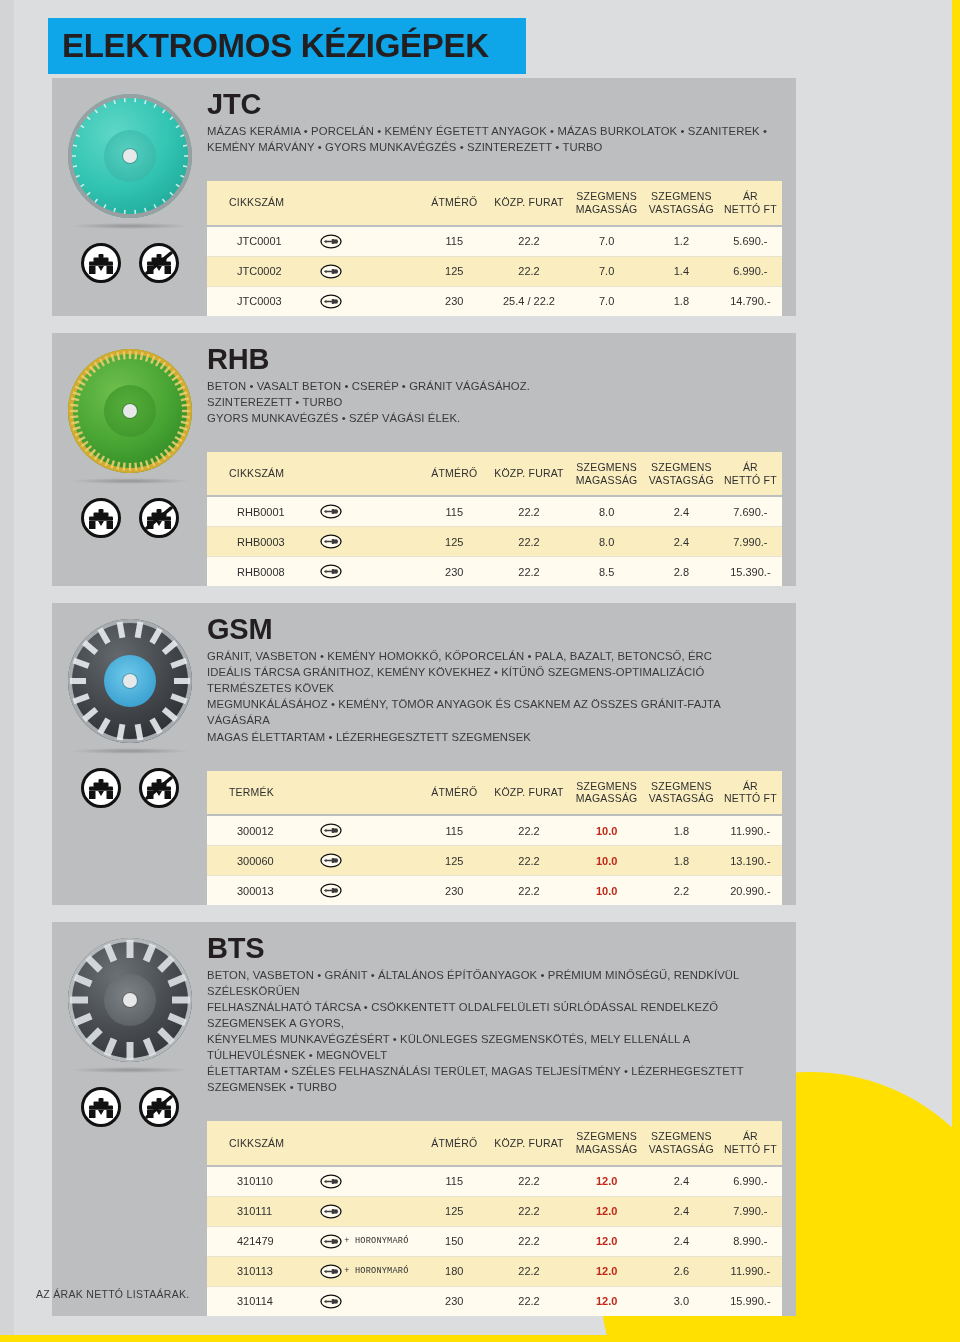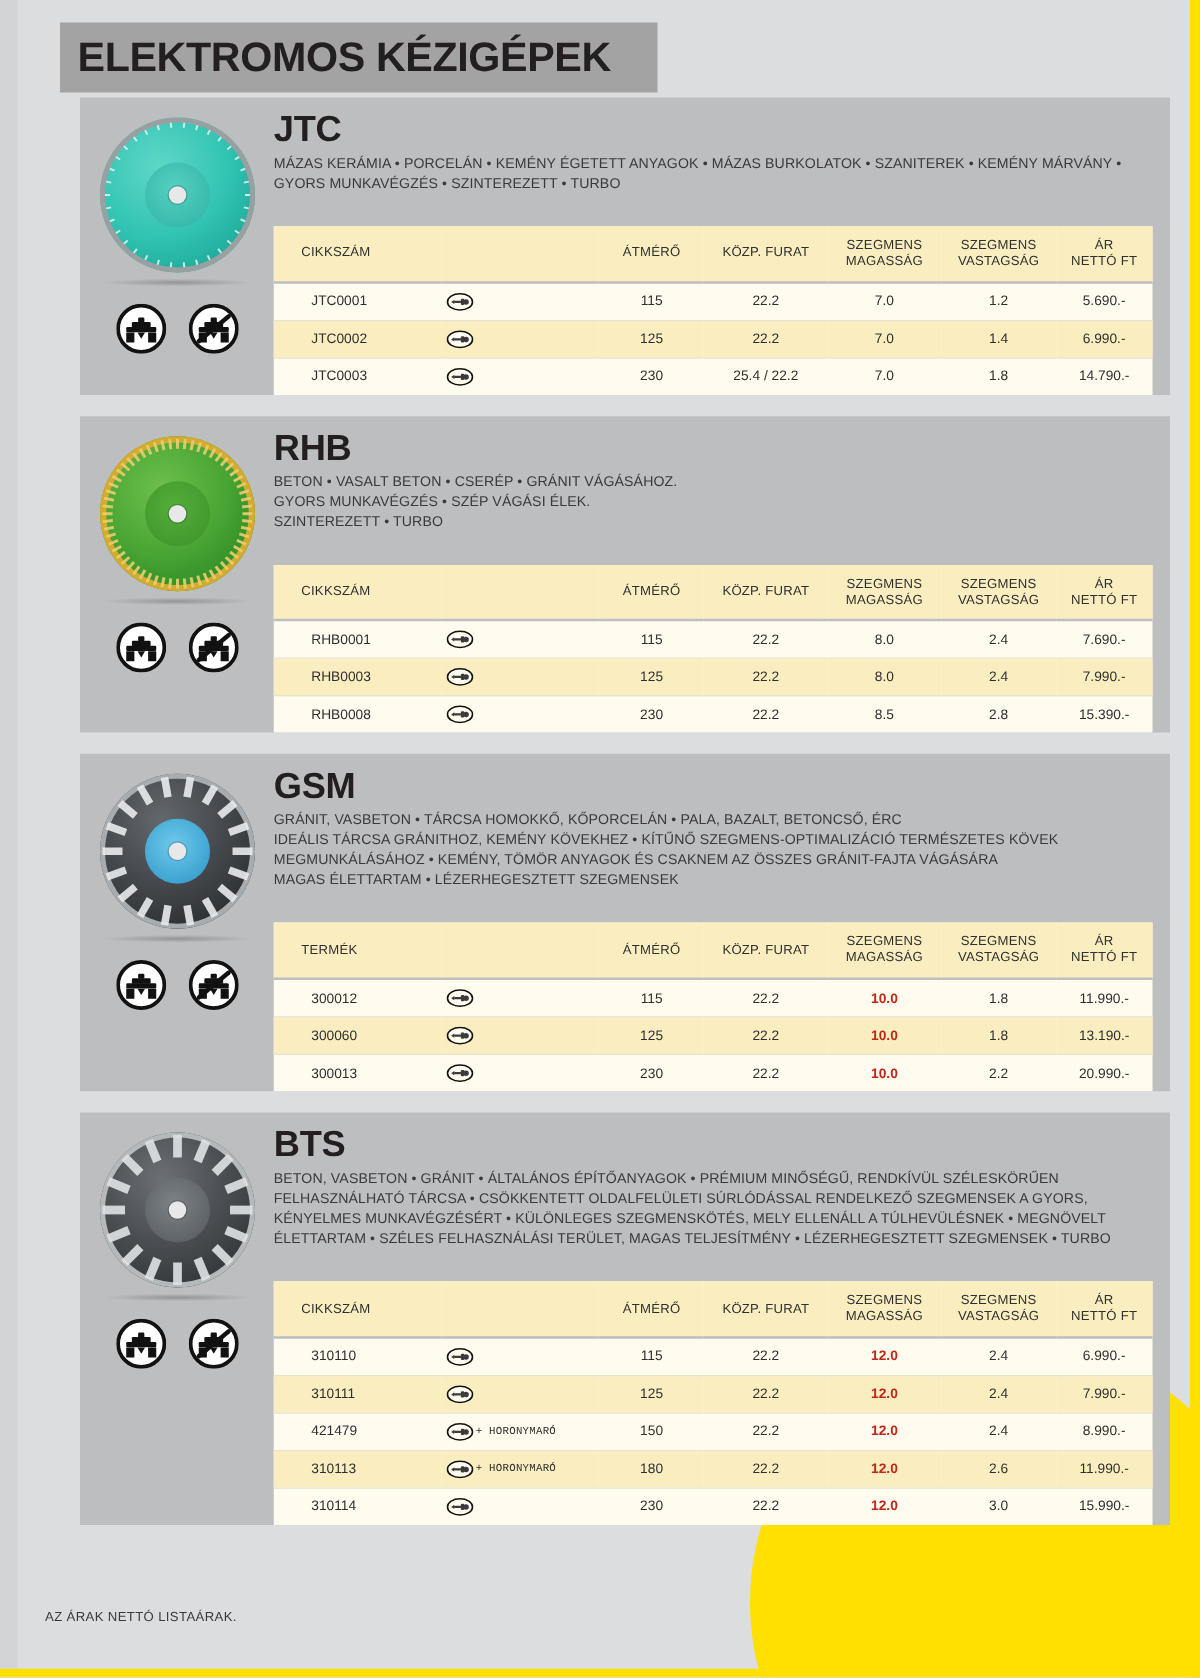--- a/index.html
+++ b/index.html
@@ -44,37 +44,37 @@
     width: 14px; height: 1342px;
     background: #d3d4d6;
     z-index: 1;
   }
 
   
   #header-banner {
     position: absolute;
     left: 48px; top: 18px;
     width: 478px; height: 56px;
-    background: #a3a3a3;
+    background: #0ea5e9;
     z-index: 5;
     display: flex; align-items: center; text-align: center;
   }
   #header-title {
     font-size: 33px; font-weight: bold;
     letter-spacing: -0.3px;
     color: #231f20;
     padding-left: 14px;
     white-space: nowrap;
   }
 
   
   #content {
     position: absolute;
-    left: 64px; top: 78px;
-    width: 872px;
+    left: 52px; top: 78px;
+    width: 744px;
     z-index: 4;
   }
 
   .section {
     position: relative;
     background: #bdbec0;
     display: flex;
     margin-bottom: 17px;
   }
   .section-media {
@@ -463,22 +463,22 @@
                   <path d="M17 23 l3 5 l3 -5 z"></path>
                 </g>
                 <line x1="8" y1="30" x2="32" y2="10" stroke="#111" stroke-width="3.4" stroke-linecap="round"></line>
               </svg></span>
           </div>
         </div>
         <div class="section-body">
           <div class="brand">RHB</div>
           <div class="desc">
             <div>BETON • VASALT BETON • CSERÉP • GRÁNIT VÁGÁSÁHOZ.</div>
+            <div>SZINTEREZETT • TURBO</div>
             <div>GYORS MUNKAVÉGZÉS • SZÉP VÁGÁSI ÉLEK.</div>
-            <div>SZINTEREZETT • TURBO</div>
           </div>
           <table class="spec">
             <colgroup>
               <col class="col-code">
               <col class="col-icon">
               <col class="col-dia">
               <col class="col-bore">
               <col class="col-segh">
               <col class="col-segt">
               <col class="col-price">
@@ -601,21 +601,21 @@
                   <rect x="25.5" y="23" width="6.5" height="8"></rect>
                   <path d="M17 23 l3 5 l3 -5 z"></path>
                 </g>
                 <line x1="8" y1="30" x2="32" y2="10" stroke="#111" stroke-width="3.4" stroke-linecap="round"></line>
               </svg></span>
           </div>
         </div>
         <div class="section-body">
           <div class="brand">GSM</div>
           <div class="desc">
-            <div>GRÁNIT, VASBETON • TÁRCSA HOMOKKŐ, KŐPORCELÁN • PALA, BAZALT, BETONCSŐ, ÉRC</div>
+            <div>GRÁNIT, VASBETON • KEMÉNY HOMOKKŐ, KŐPORCELÁN • PALA, BAZALT, BETONCSŐ, ÉRC</div>
             <div>IDEÁLIS TÁRCSA GRÁNITHOZ, KEMÉNY KÖVEKHEZ • KÍTŰNŐ SZEGMENS-OPTIMALIZÁCIÓ TERMÉSZETES KÖVEK</div>
             <div>MEGMUNKÁLÁSÁHOZ • KEMÉNY, TÖMÖR ANYAGOK ÉS CSAKNEM AZ ÖSSZES GRÁNIT-FAJTA  VÁGÁSÁRA</div>
             <div>MAGAS ÉLETTARTAM • LÉZERHEGESZTETT SZEGMENSEK</div>
           </div>
           <table class="spec">
             <colgroup>
               <col class="col-code">
               <col class="col-icon">
               <col class="col-dia">
               <col class="col-bore">

